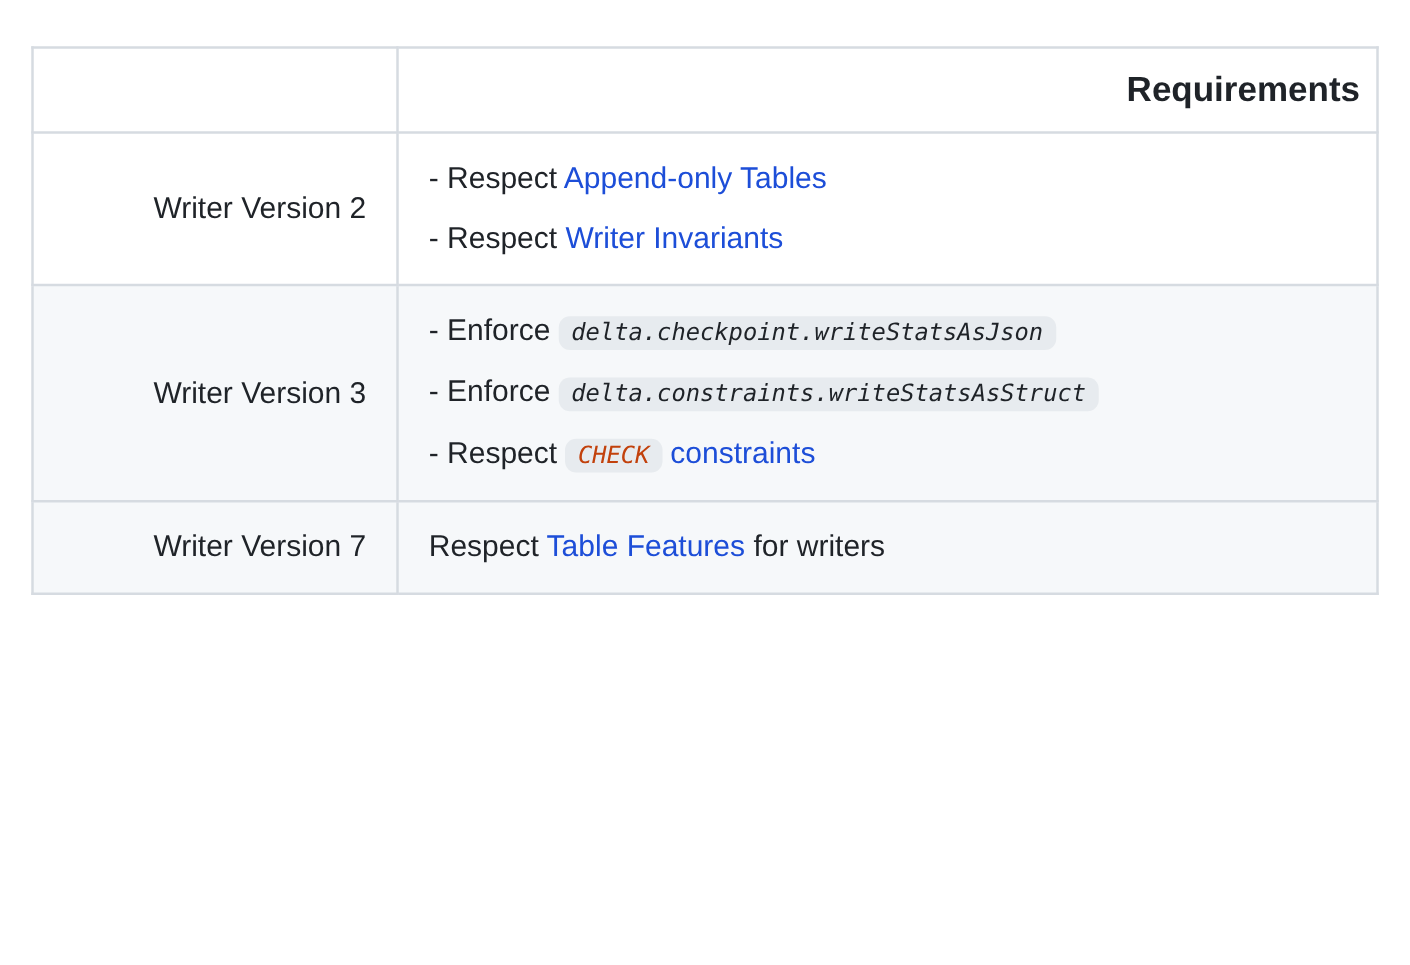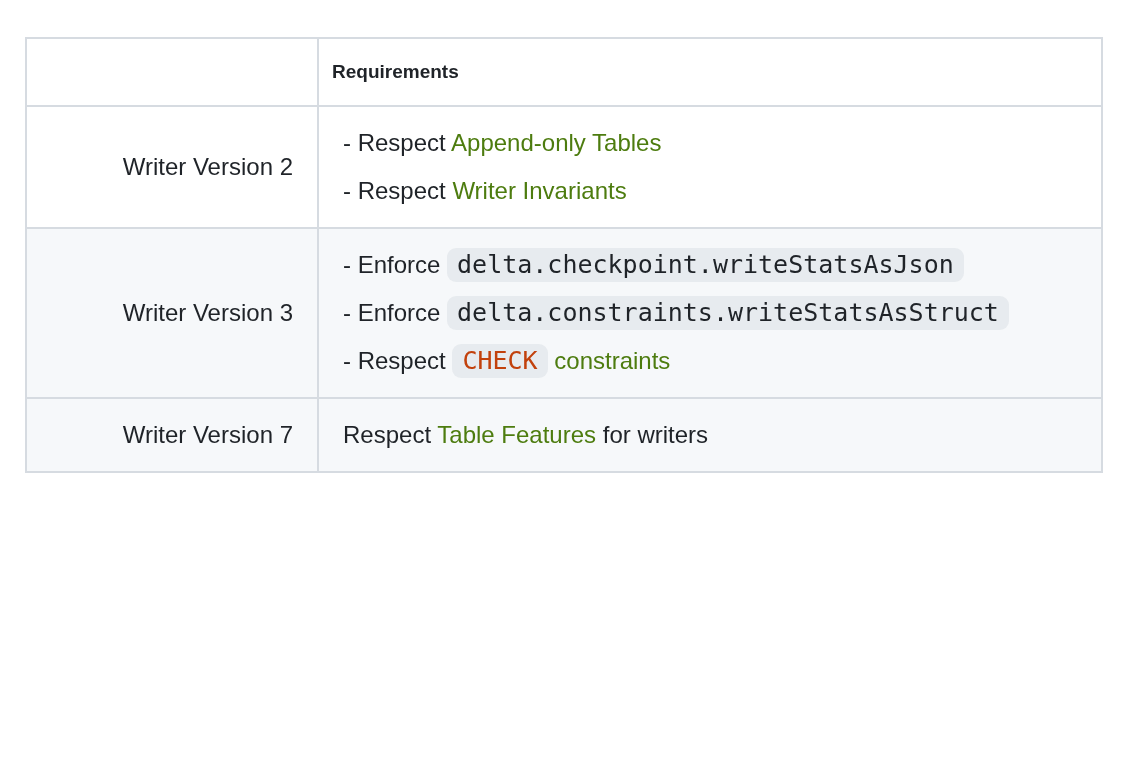--- a/index.html
+++ b/index.html
@@ -23,50 +23,51 @@
     font-size: 24px;
   }
   table.req-table col.c-version { width: 292px; }
   table.req-table th,
   table.req-table td {
     border: 2px solid #d6dbe1;
     vertical-align: middle;
   }
   table.req-table th {
     font-weight: 700;
-    text-align: left;
+    text-align: right;
     padding: 9px 13px;
     line-height: 48px;
-    font-size: 19px;
+    font-size: 28px;
   }
   table.req-table td {
     padding: 12px 24px;
     line-height: 48px;
   }
   td.version-cell {
     text-align: right;
     padding: 12px 13px;
   }
   tr.shaded td { background: #f6f8fa; }
   .req-line {
     line-height: 48px;
     white-space: nowrap;
   }
   a.req-link {
-    color: #4d7c0f;
+    color: #1d4ed8;
     text-decoration: none;
     cursor: pointer;
   }
   code.code-span {
     font-family: "DejaVu Sans Mono", "Liberation Mono", monospace;
-    font-size: 25px;
+    font-size: 19px;
     background: rgba(175, 184, 193, 0.2);
     border-radius: 9px;
     padding: 2px 10px 3px 10px;
     white-space: nowrap;
+    font-style: italic;
   }
   code.code-span.code-link-text { color: #c2410c; }
 </style>
 </head>
 <body>
 
 <div class="page">
   <table class="req-table">
     <colgroup>
       <col class="c-version">

